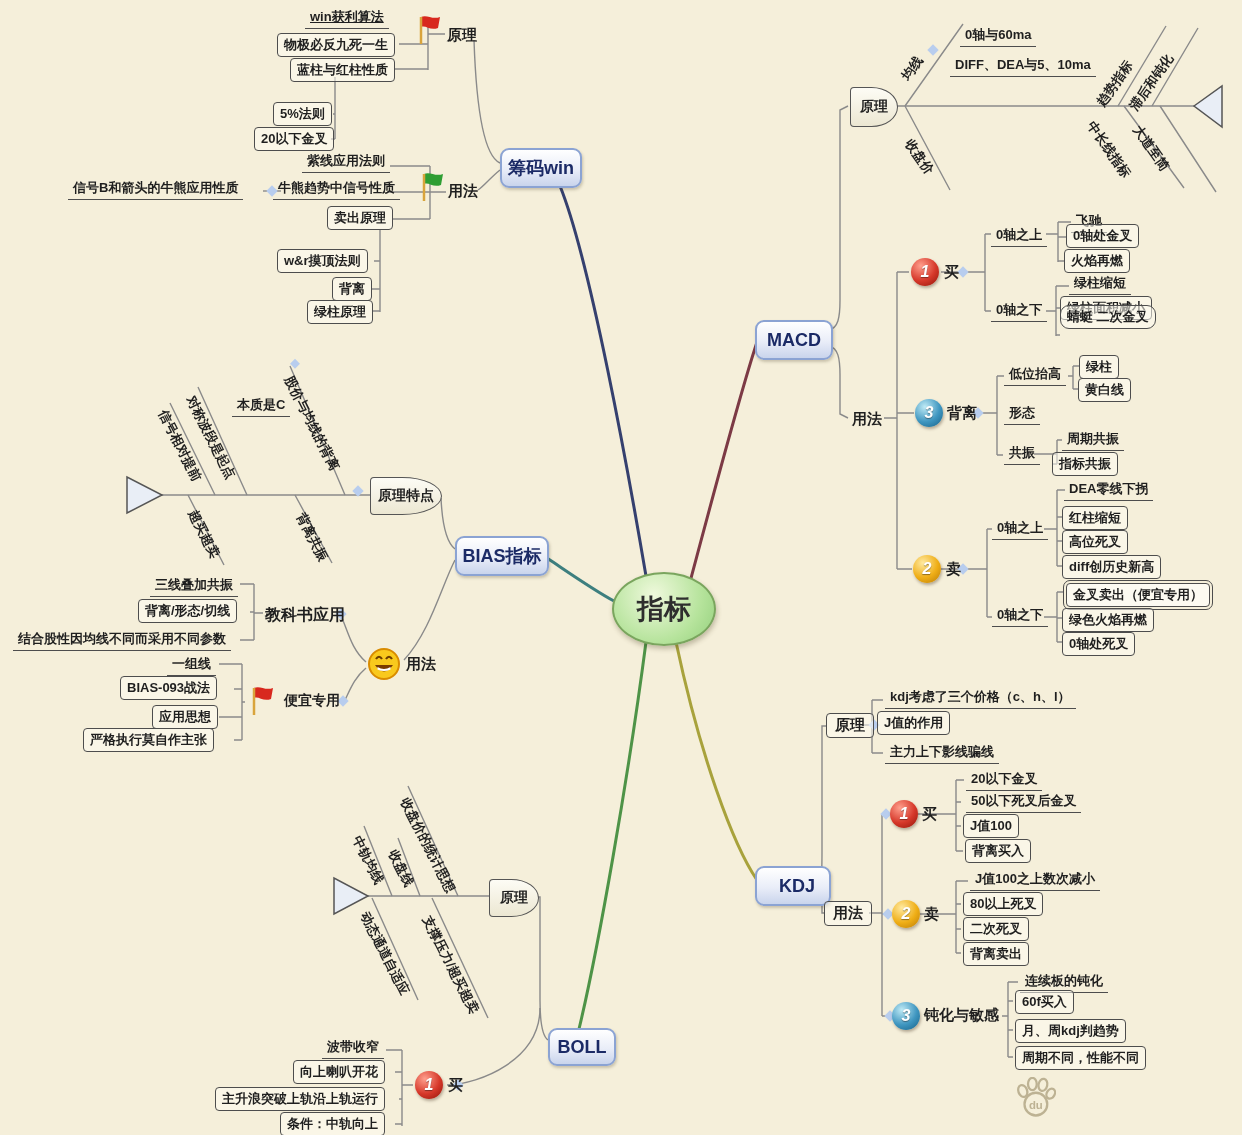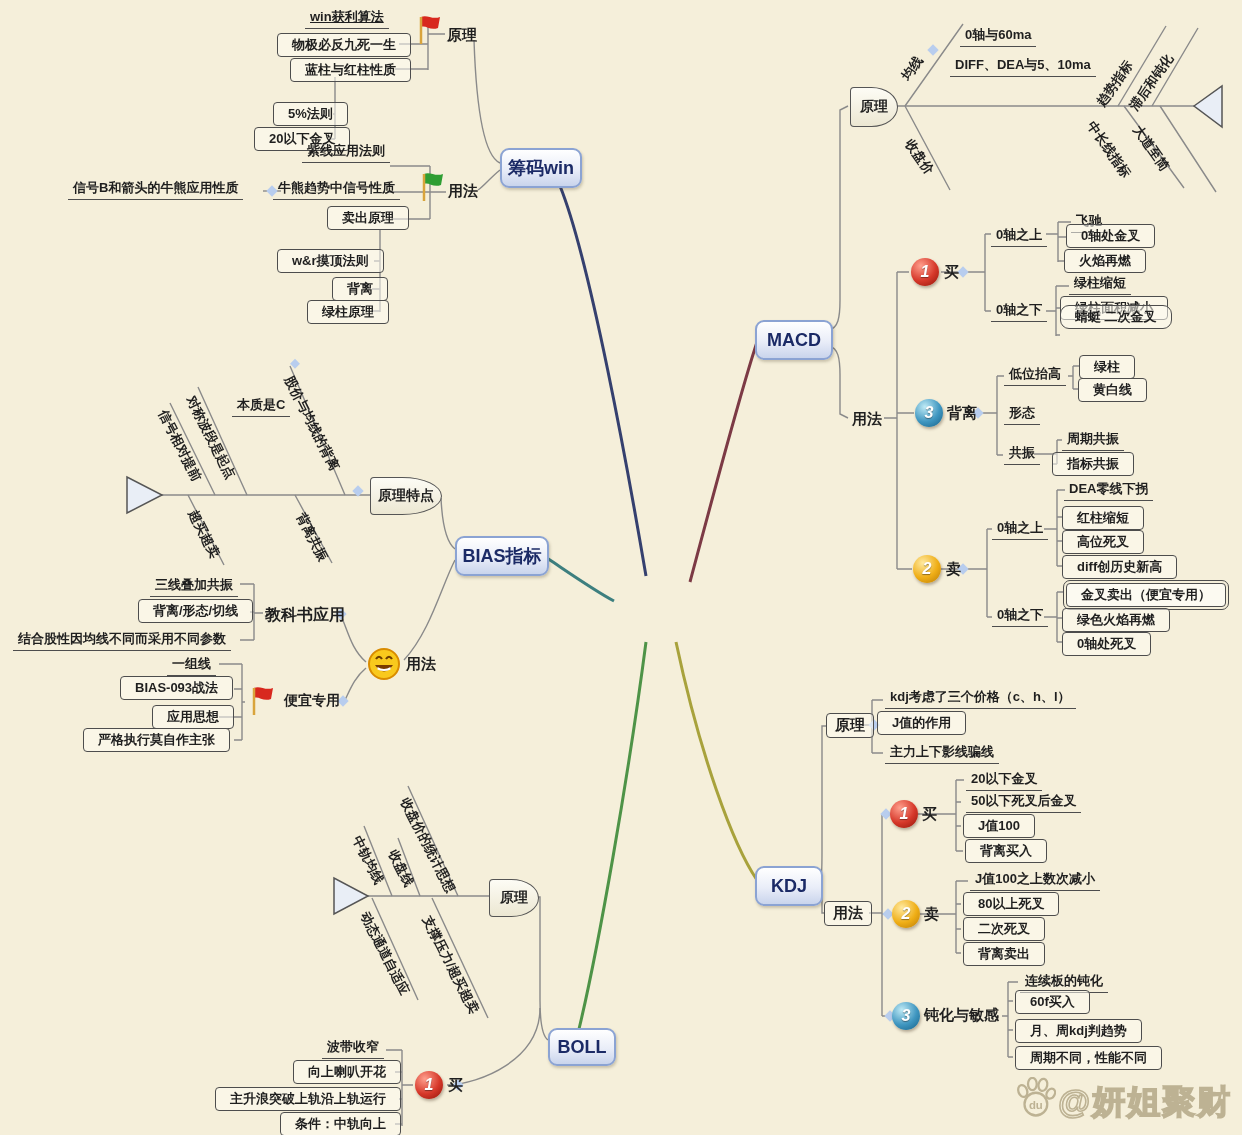--- a/index.html
+++ b/index.html
@@ -1,19 +1,19 @@
 <!DOCTYPE html>
 <html><head>
 <meta charset="utf-8">
 <style>
   html,body{margin:0;padding:0;}
   .stage{position:relative;width:1242px;height:1135px;background:#f5efda;overflow:hidden;
     font-family:"Liberation Sans","DejaVu Sans",sans-serif;color:#1f1f1f;}
   .abs{position:absolute;white-space:nowrap;}
-  .box{border:1.6px solid #4d4d4d;border-radius:4px;padding:2px 14px;font-size:13px;font-weight:600;
+  .box{border:1.6px solid #4d4d4d;border-radius:4px;padding:2px 6px;font-size:13px;font-weight:600;
     background:rgba(253,251,243,.55);}
   .box.dbl{outline:1.5px solid #4d4d4d;outline-offset:2.5px;background:rgba(253,251,243,.9);}
   .ul{border-bottom:1.6px solid #4d4d4d;padding:0 5px 2px;font-size:13px;font-weight:600;}
   .lbl{font-size:15px;font-weight:700;}
   .small{font-size:13px;}
   .rot{position:absolute;white-space:nowrap;font-size:13px;font-weight:600;transform-origin:0 50%;}
   .mainnode{position:absolute;display:flex;align-items:center;justify-content:center;
     border:2px solid #8ba3d3;border-radius:9px;color:#1b2a66;font-weight:700;font-size:18px;
     background:linear-gradient(180deg,#ffffff 0%,#e9edf8 55%,#c9d4ec 100%);
     box-shadow:1px 2px 3px rgba(70,60,30,.25);}
@@ -125,41 +125,42 @@
       <rect x="870" y="721" width="8" height="8" transform="rotate(45 874 725)"></rect>
       <rect x="882" y="810" width="8" height="8" transform="rotate(45 886 814)"></rect>
       <rect x="884" y="910" width="8" height="8" transform="rotate(45 888 914)"></rect>
       <rect x="886" y="1012" width="8" height="8" transform="rotate(45 890 1016)"></rect>
       <rect x="337" y="610" width="8" height="8" transform="rotate(45 341 614)"></rect>
       <rect x="339" y="697" width="8" height="8" transform="rotate(45 343 701)"></rect>
       <rect x="454" y="1081" width="8" height="8" transform="rotate(45 458 1085)"></rect>
     </g>
   </svg>
 
+  <div class="center" style="left:612px;top:572px;width:100px;height:70px;">指标</div>
 
   <div class="mainnode" style="left:500px;top:148px;width:78px;height:36px;">筹码win</div>
   <span class="abs" style="left:412px;top:13px;">
     <svg width="34" height="34" viewBox="0 0 34 34">
         <path d="M9 4 C15 1,20 7,28 4 L26 15 C18 18,14 12,9 14 Z" fill="#d8281e"></path>
         <path d="M9 4 L9 31" stroke="#d9a43c" stroke-width="2.5"></path>
       </svg></span>
   <div class="abs lbl" style="left:447px;top:26px;">原理</div>
   <span class="abs" style="left:415px;top:170px;">
     <svg width="34" height="34" viewBox="0 0 34 34">
         <path d="M9 4 C15 1,20 7,28 4 L26 15 C18 18,14 12,9 14 Z" fill="#2f9e33"></path>
         <path d="M9 4 L9 31" stroke="#d9a43c" stroke-width="2.5"></path>
       </svg></span>
   <div class="abs lbl" style="left:448px;top:182px;">用法</div>
 
   <div class="abs ul" style="left:305px;top:8px;text-decoration:underline;">win获利算法</div>
   <div class="abs box" style="left:277px;top:33px;">物极必反九死一生</div>
   <div class="abs box" style="left:290px;top:58px;">蓝柱与红柱性质</div>
   <div class="abs box" style="left:273px;top:102px;">5%法则</div>
   <div class="abs box" style="left:254px;top:127px;">20以下金叉</div>
-  <div class="abs ul" style="left:302px;top:142px;">紫线应用法则</div>
+  <div class="abs ul" style="left:302px;top:152px;">紫线应用法则</div>
   <div class="abs ul" style="left:68px;top:179px;">信号B和箭头的牛熊应用性质</div>
   <div class="abs ul" style="left:273px;top:179px;">牛熊趋势中信号性质</div>
   <div class="abs box" style="left:327px;top:206px;">卖出原理</div>
   <div class="abs box" style="left:277px;top:249px;">w&amp;r摸顶法则</div>
   <div class="abs box" style="left:332px;top:277px;">背离</div>
   <div class="abs box" style="left:307px;top:300px;">绿柱原理</div>
 
   <div class="mainnode" style="left:755px;top:320px;width:74px;height:36px;">MACD</div>
   <div class="arch" style="left:850px;top:87px;width:46px;height:38px;">原理</div>
   <div class="rot" style="left:905px;top:70px;transform:rotate(-55deg);">均线</div>
@@ -233,21 +234,21 @@
     <svg width="34" height="34" viewBox="0 0 34 34">
         <path d="M9 4 C15 1,20 7,28 4 L26 15 C18 18,14 12,9 14 Z" fill="#d8281e"></path>
         <path d="M9 4 L9 31" stroke="#d9a43c" stroke-width="2.5"></path>
       </svg></span>
   <div class="abs lbl" style="left:284px;top:692px;font-size:14px;">便宜专用</div>
   <div class="abs ul" style="left:167px;top:655px;">一组线</div>
   <div class="abs box" style="left:120px;top:676px;">BIAS-093战法</div>
   <div class="abs box" style="left:152px;top:705px;">应用思想</div>
   <div class="abs box" style="left:83px;top:728px;">严格执行莫自作主张</div>
 
-  <div class="mainnode" style="left:755px;top:866px;width:64px;height:36px;">KDJ</div>
+  <div class="mainnode" style="left:755px;top:866px;width:64px;height:36px;padding-left:8px;">KDJ</div>
   <div class="abs box lbl" style="left:826px;top:713px;padding:2px 8px;">原理</div>
   <div class="abs ul" style="left:885px;top:688px;">kdj考虑了三个价格（c、h、l）</div>
   <div class="abs box" style="left:877px;top:711px;">J值的作用</div>
   <div class="abs ul" style="left:885px;top:743px;">主力上下影线骗线</div>
   <div class="abs box lbl" style="left:824px;top:901px;padding:2px 8px;">用法</div>
 
   <div class="badge red" style="left:890px;top:800px;">1</div>
   <div class="abs lbl" style="left:922px;top:805px;">买</div>
   <div class="abs ul" style="left:966px;top:770px;">20以下金叉</div>
   <div class="abs ul" style="left:966px;top:792px;">50以下死叉后金叉</div>
@@ -285,15 +286,14 @@
 
   <span class="abs" style="left:1014px;top:1077px;">
     <svg width="42" height="42" viewBox="0 0 48 48" fill="none" stroke="#bdb293" stroke-width="2.6">
       <ellipse cx="10" cy="16" rx="5" ry="7" transform="rotate(-20 10 16)"></ellipse>
       <ellipse cx="21" cy="8" rx="5" ry="7"></ellipse>
       <ellipse cx="33" cy="9" rx="5" ry="7" transform="rotate(12 33 9)"></ellipse>
       <ellipse cx="42" cy="19" rx="4.5" ry="6" transform="rotate(30 42 19)"></ellipse>
       <circle cx="25" cy="31" r="13"></circle>
       <text x="25" y="37" text-anchor="middle" font-size="13" font-weight="bold" fill="#bdb293" stroke="none">du</text>
     </svg></span>
-  <div class="wm" style="left:1058px;top:1080px;">@妍姐聚财</div>
 
 </div>
 
 </body></html>

